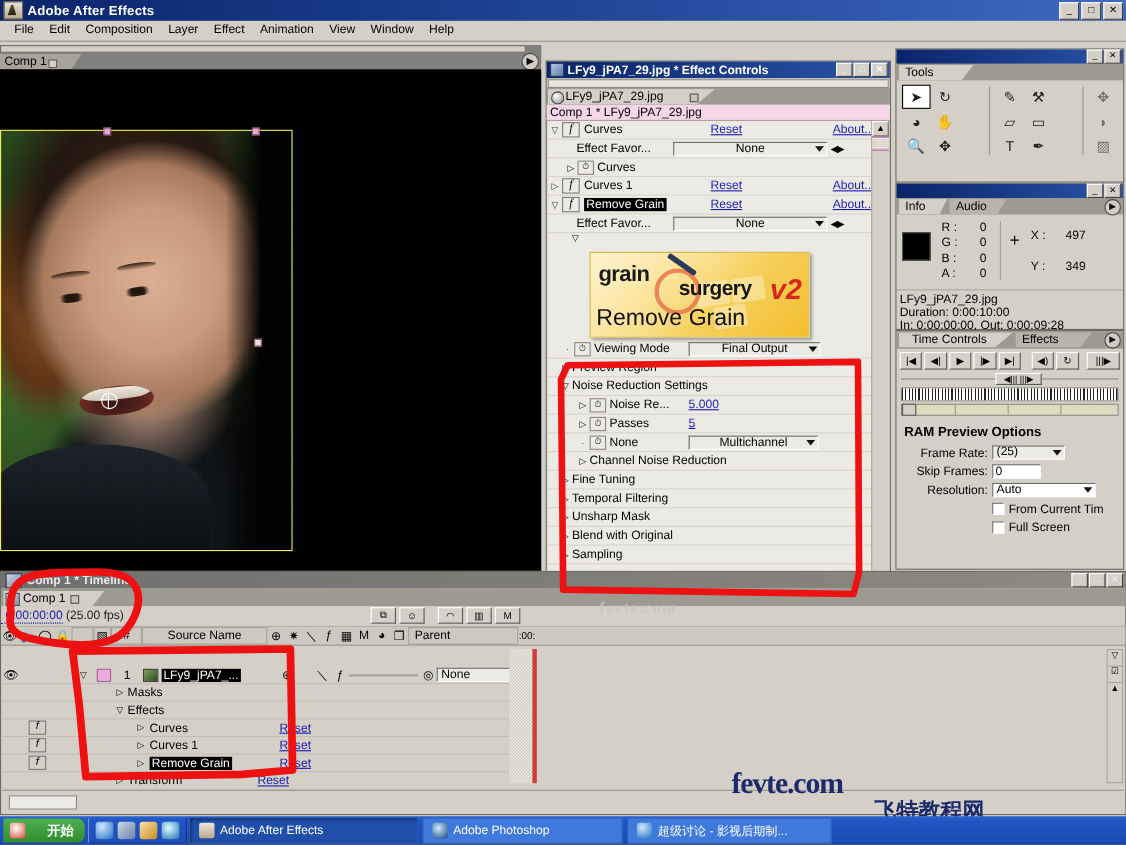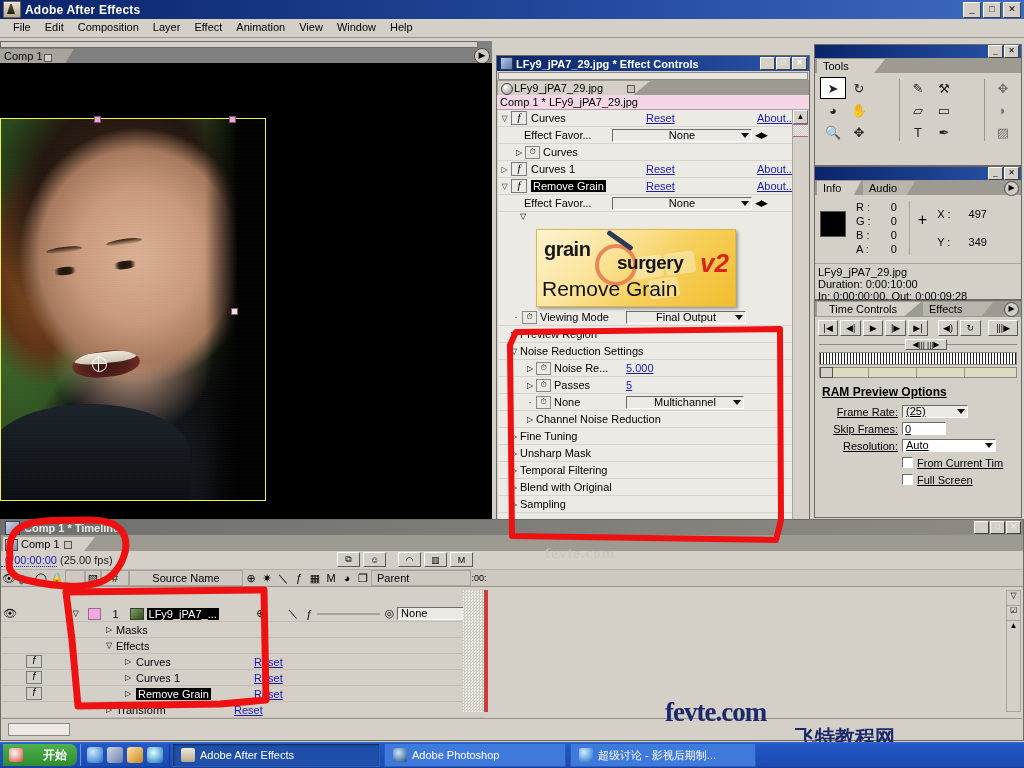--- a/index.html
+++ b/index.html
@@ -180,21 +180,21 @@
   .tcb.wide{width:32px;}
   .tcslider{margin:1px 4px;height:11px;position:relative;}
   .tcslider .line{position:absolute;left:0;right:0;top:5px;height:1px;background:#8d8a82;}
   .tcslider .knob{position:absolute;left:86px;top:0;width:42px;height:11px;background:#d4d0c8;
     border:1px solid;border-color:#fff #5a5a5a #5a5a5a #fff;box-sizing:border-box;font-size:8px;text-align:center;line-height:9px;}
   .tcmeter{margin:2px 4px;height:11px;background:#fff;border:1px solid #8d8a82;
     background-image:repeating-linear-gradient(90deg,#222 0 1px,#fff 1px 3px);}
   .tcband{margin:0 4px;height:9px;background:#dcdcc0;border:1px solid #8d8a82;position:relative;}
   .tcband .mk{position:absolute;top:0;bottom:0;width:1px;background:#9a9a78;}
   .tcband .cur{position:absolute;left:0;top:-1px;width:11px;height:9px;background:#d4d0c8;border:1px solid #555;}
-  .tcopt{font-size:11px;padding:3px 5px;text-decoration:underline;}
+  .tcopt{font-size:11px;padding:3px 5px;}
   .tcrow{display:flex;align-items:center;height:17px;}
   .tcrow .lb{text-align:right;}
   .field{height:13px;background:#fff;border:1px solid;border-color:#6b6b6b #fff #fff #6b6b6b;box-sizing:border-box;
     font-size:11px;line-height:12px;padding-left:2px;}
   .chk{width:11px;height:11px;background:#fff;border:1px solid;border-color:#6b6b6b #fff #fff #6b6b6b;box-sizing:border-box;margin-right:4px;}
 
   
   .tlwin{position:absolute;left:0;top:519px;width:1024px;height:222px;background:#d4d0c8;border:1px solid #6d6a63;box-sizing:border-box;}
   .tl-title{height:15px;background:linear-gradient(90deg,#6f6f6f,#8f8b83);display:flex;align-items:center;color:#e8e8e8;font-weight:bold;font-size:11px;}
   .tl-title .ico{width:13px;height:12px;margin:0 4px;background:linear-gradient(135deg,#cfd8e8,#7a88a8);border:1px solid #3b4456;}
@@ -414,25 +414,25 @@
       <div class="proprow" style="padding-left:26px;">
         <span class="tri">▷</span>
         <span>Channel Noise Reduction</span>
       </div>
       <div class="proprow" style="padding-left:10px;">
         <span class="tri">▷</span>
         <span>Fine Tuning</span>
       </div>
       <div class="proprow" style="padding-left:10px;">
         <span class="tri">▷</span>
+        <span>Temporal Filtering</span>
+      </div>
+      <div class="proprow" style="padding-left:10px;">
+        <span class="tri">▷</span>
         <span>Unsharp Mask</span>
-      </div>
-      <div class="proprow" style="padding-left:10px;">
-        <span class="tri">▷</span>
-        <span>Temporal Filtering</span>
       </div>
       <div class="proprow" style="padding-left:10px;">
         <span class="tri">▷</span>
         <span>Blend with Original</span>
       </div>
       <div class="proprow" style="padding-left:10px;">
         <span class="tri">▷</span>
         <span>Sampling</span>
       </div>
     </div>

